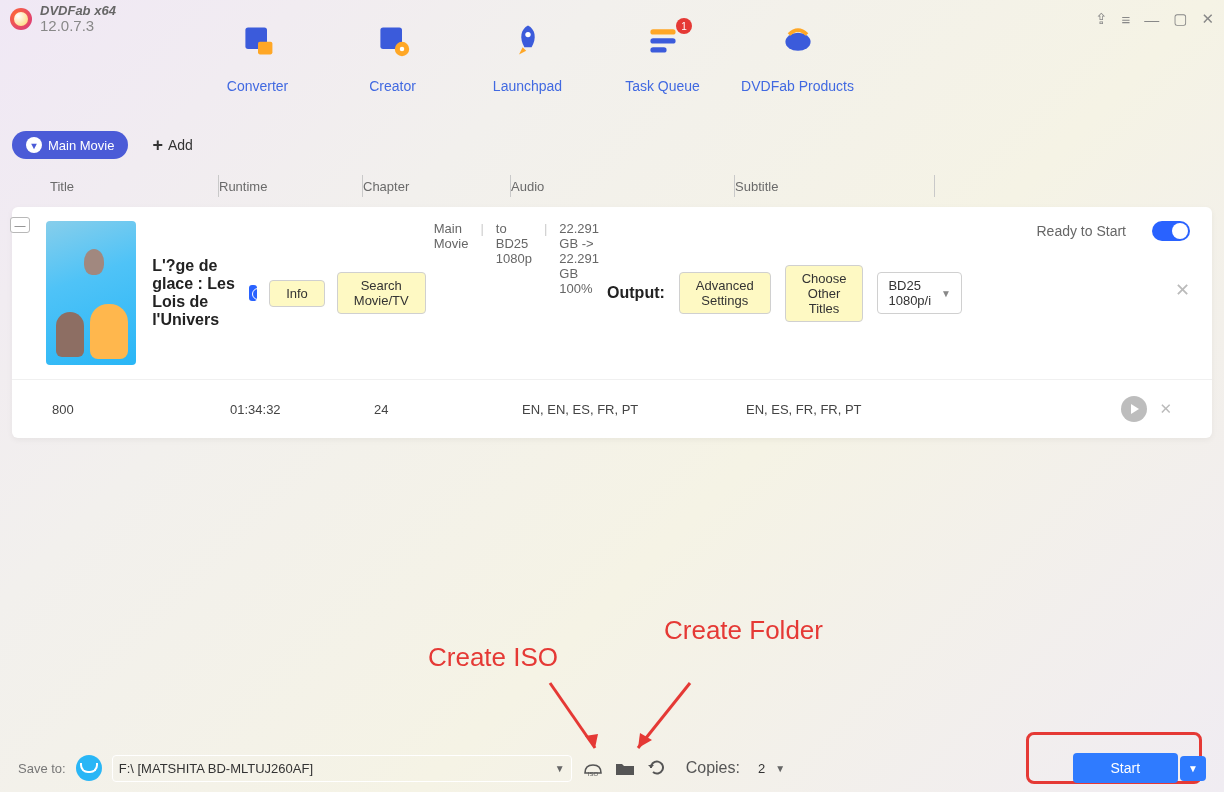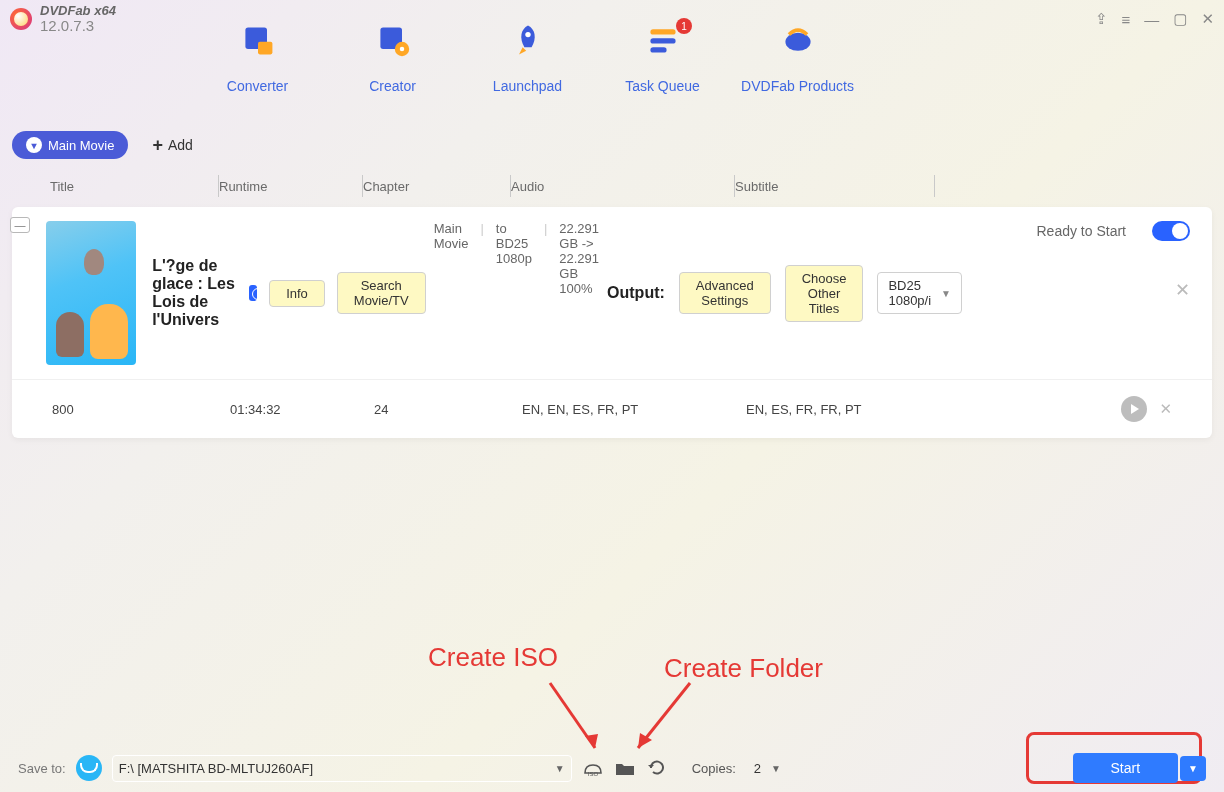--- a/index.html
+++ b/index.html
@@ -68,21 +68,21 @@
 
 .anno{position:absolute;color:#e53935;font-size:26px;font-family:Arial}
 .arrow{position:absolute}
 
 .bottombar{position:absolute;bottom:0;left:0;right:0;height:48px;display:flex;align-items:center;padding:0 18px;gap:10px}
 .saveto{color:#777;font-size:13px}
 .drvicon{width:26px;height:26px;border-radius:50%;background:#29b6f6;display:flex;align-items:center;justify-content:center;cursor:pointer}
 .drvicon::after{content:"";width:14px;height:8px;border:2px solid #fff;border-radius:0 0 8px 8px;border-top:none}
 .pathsel{flex:0 0 460px;border:1px solid #fff;border-radius:4px;padding:5px 6px;display:flex;align-items:center;justify-content:space-between;font-size:13px;color:#333;cursor:pointer}
 .iso-ic,.fold-ic,.ref-ic{width:22px;height:20px;display:flex;align-items:center;justify-content:center;color:#555;cursor:pointer}
-.copies{color:#555;font-size:13px;margin-left:14px}
+.copies{color:#555;font-size:16px;margin-left:8px}
 .copysel{border:0;background:transparent;padding:3px 8px;display:flex;align-items:center;gap:10px;font-size:13px;color:#333;cursor:pointer}
 .startwrap{margin-left:auto;display:flex;align-items:center}
 .startbtn{background:#2f7bff;color:#fff;border:none;border-radius:4px;padding:7px 38px;font-size:14px;cursor:pointer}
 .startdd{background:#2f7bff;color:#fff;border:none;border-radius:4px;padding:7px 8px;margin-left:2px;font-size:10px;cursor:pointer}
 .redbox{position:absolute;border:3px solid #e53935;border-radius:8px}
 </style>
 </head>
 <body>
 
 <div class="titlebar">
@@ -217,21 +217,21 @@
     <div class="daudio">EN, EN, ES, FR, PT</div>
     <div class="dsub">EN, ES, FR, FR, PT</div>
     <div class="actions">
       <div class="playbtn"></div>
       <span class="rmx">✕</span>
     </div>
   </div>
 </div>
 
 <div class="anno" style="left:428px;top:642px">Create ISO</div>
-<div class="anno" style="left:664px;top:653px">Create Folder</div>
+<div class="anno" style="left:664px;top:615px">Create Folder</div>
 <svg class="arrow" style="left:540px;top:678px" width="70" height="80">
     <line x1="10" y1="5" x2="55" y2="70" stroke="#e53935" stroke-width="3"></line>
     <polygon points="55,70 45,58 58,56" fill="#e53935"></polygon>
   </svg>
 <svg class="arrow" style="left:620px;top:678px" width="80" height="80">
     <line x1="70" y1="5" x2="18" y2="70" stroke="#e53935" stroke-width="3"></line>
     <polygon points="18,70 20,55 32,62" fill="#e53935"></polygon>
   </svg>
 <div class="redbox" style="left:1026px;top:732px;width:176px;height:52px"></div>
 

